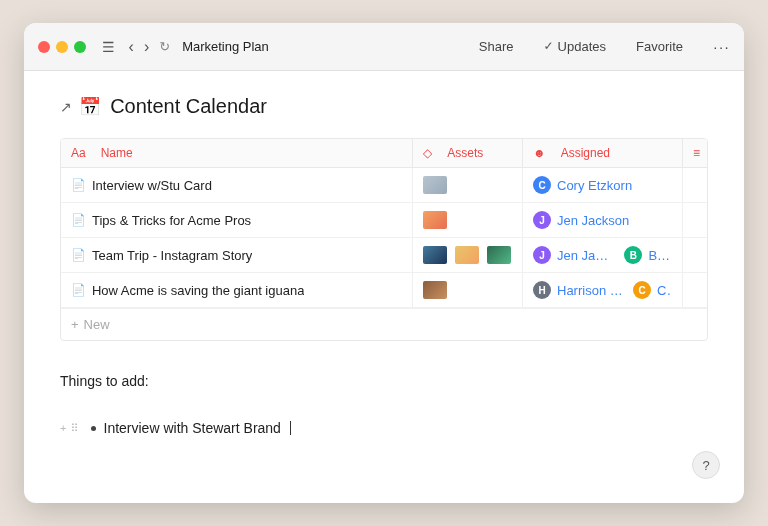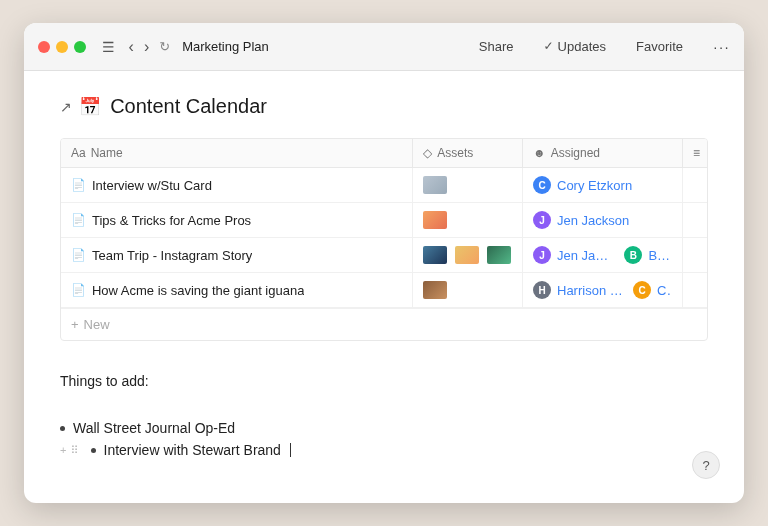--- a/index.html
+++ b/index.html
@@ -156,24 +156,24 @@
     .db-header {
       display: grid;
       grid-template-columns: 1fr 110px 160px 24px;
       background: #fafafa;
       border-bottom: 1px solid #e8e8e8;
     }
 
     .db-col-header {
       padding: 7px 10px;
       font-size: 12px;
-      color: #737373;
+      color: #ef4444;
       display: flex;
       align-items: flex-start;
-      gap: 5px;
+      gap: 15px;
       border-right: 1px solid #e8e8e8;
     }
 
     .db-col-header:last-child {
       border-right: none;
     }
 
     .db-row {
       display: grid;
       grid-template-columns: 1fr 110px 160px 24px;
@@ -475,24 +475,20 @@
 
         <div class="db-new-row">
           <span>+</span>
           <span>New</span>
         </div>
       </div>
 
       <div class="notes-section">
         <p class="notes-title">Things to add:</p>
         <ul class="bullet-list">
-          <li class="bullet-item">
-            <span class="bullet-dot"></span>
-            <span>Wall Street Journal Op-Ed</span>
-          </li>
           <li class="bullet-item bullet-item-active">
             <span class="row-controls">
               <span>+</span>
               <span>⠿</span>
             </span>
             <span class="bullet-dot"></span>
             <span>Interview with Stewart Brand</span>
               <span class="cursor-blink"></span>
           </li>
         </ul>

